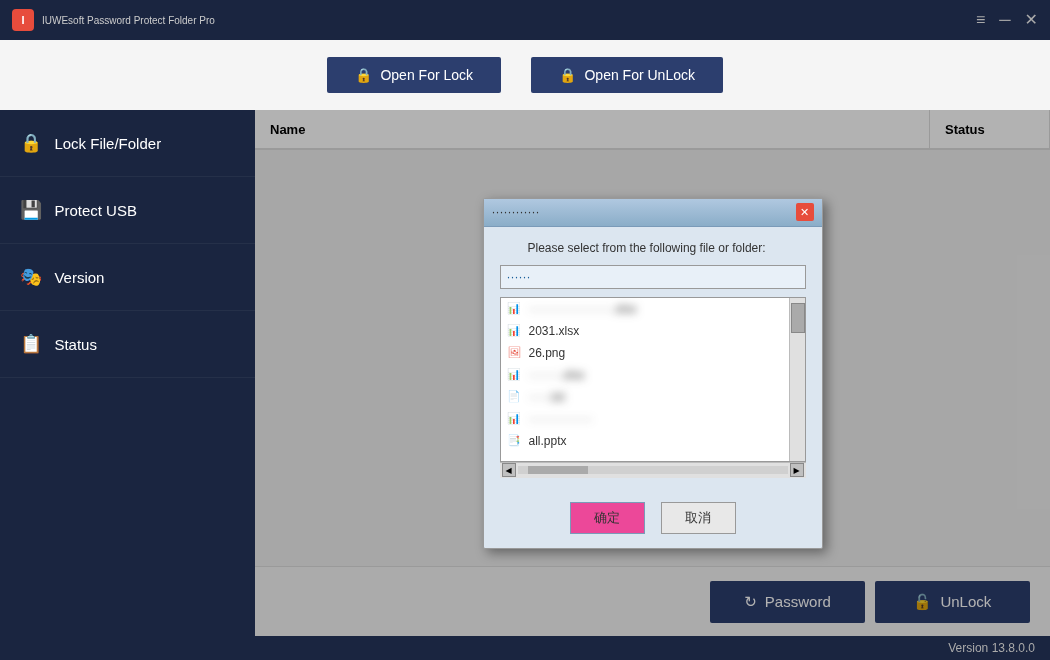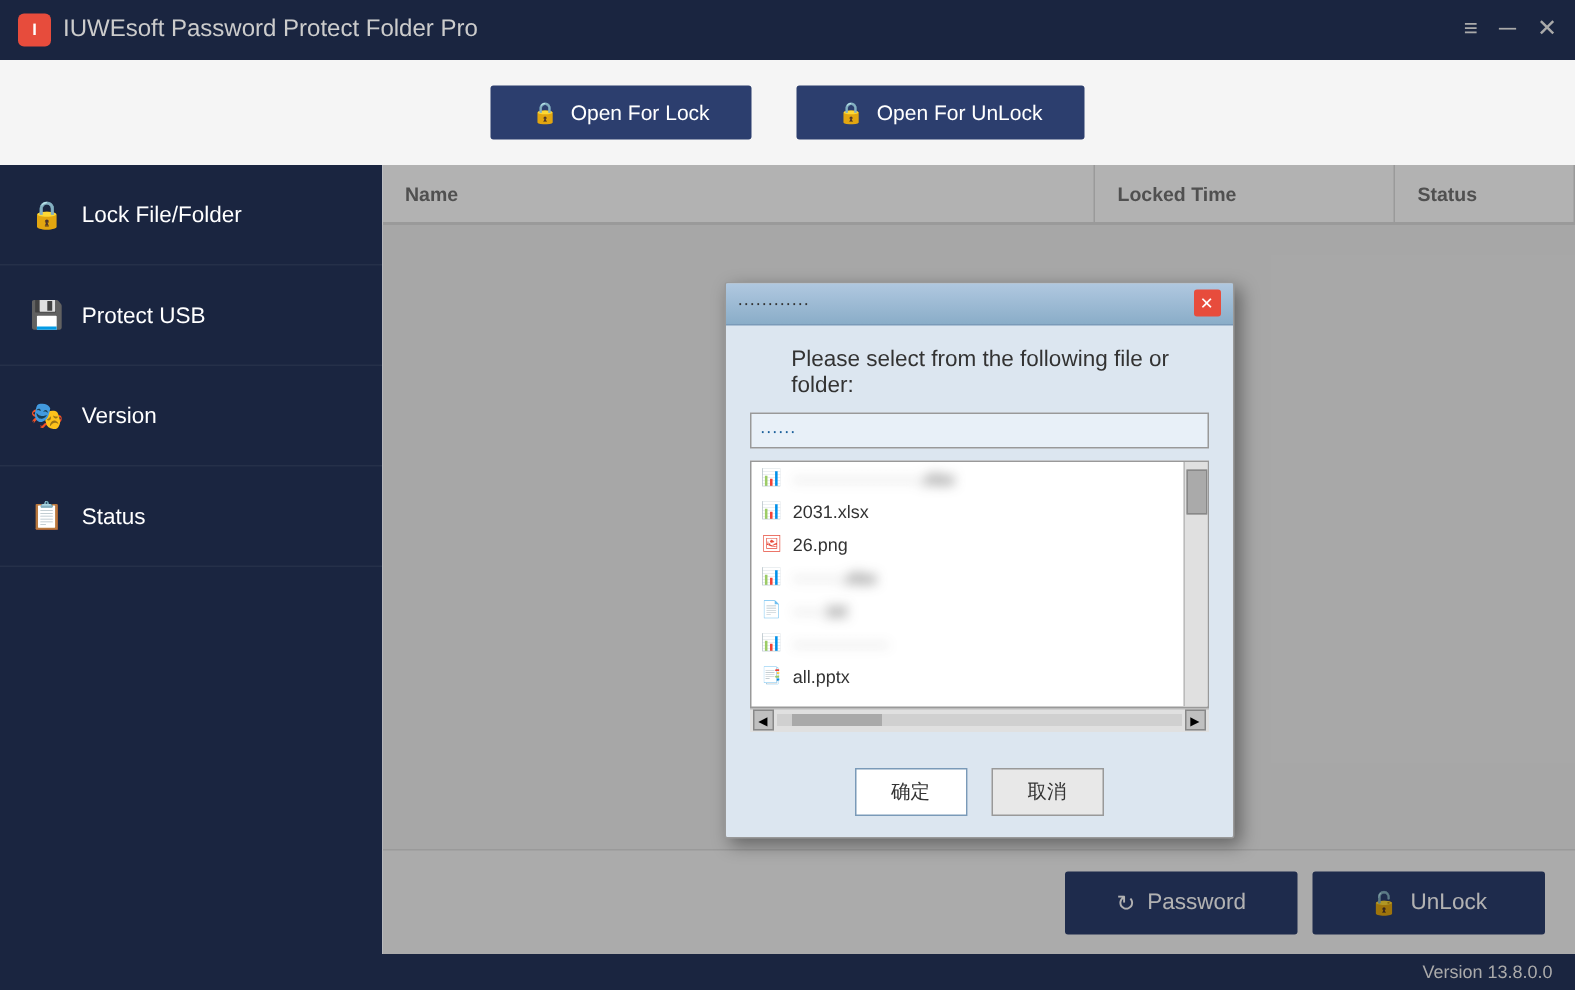--- a/index.html
+++ b/index.html
@@ -34,21 +34,21 @@
       border-radius: 4px;
       display: flex;
       align-items: center;
       justify-content: center;
       color: white;
       font-size: 11px;
       font-weight: bold;
     }
     .titlebar-title {
       color: #ccc;
-      font-size: 16px;
+      font-size: 10px;
     }
     .titlebar-controls {
       display: flex;
       gap: 14px;
       align-items: center;
     }
     .titlebar-btn {
       color: #aaa;
       font-size: 16px;
       cursor: pointer;
@@ -128,21 +128,21 @@
       display: flex;
       background: white;
       border-bottom: 2px solid #ddd;
       height: 40px;
     }
     .table-col {
       display: flex;
       align-items: center;
       padding: 0 15px;
       font-size: 13px;
-      color: #737373;
+      color: #000000;
       font-weight: 600;
       border-right: 1px solid #ddd;
     }
     .col-name { flex: 1; }
     .col-time { width: 200px; }
     .col-status { width: 120px; }
 
     
     .table-body {
       flex: 1;
@@ -229,21 +229,21 @@
       display: flex;
       align-items: center;
       justify-content: center;
       font-size: 11px;
       border-radius: 2px;
     }
     .dialog-body {
       padding: 14px 16px;
     }
     .dialog-prompt {
-      font-size: 15px;
+      font-size: 12px;
       color: #333;
       margin-bottom: 10px;
       padding-left: 28px;
     }
     .dialog-path-input {
       width: 100%;
       padding: 4px 6px;
       font-size: 12px;
       background: #e8f0f8;
       border: 1px solid #999;
@@ -346,21 +346,21 @@
     .dialog-btn {
       background: #e8e8e8;
       border: 1px solid #999;
       padding: 6px 22px;
       font-size: 13px;
       cursor: pointer;
       color: #333;
       min-width: 75px;
     }
     .dialog-btn.primary {
-      background: #ffffff;
+      background: #ec4899;
       border-color: #7a9ab8;
     }
   </style>
 </head>
 <body>
 
 <div class="titlebar">
   <div class="titlebar-left">
     <div class="app-logo">
       <span>I</span>
@@ -405,21 +405,20 @@
       <div class="sidebar-item">
         <span class="icon">📋</span>
         <span>Status</span>
       </div>
     </div>
 
     <div class="main-panel">
 
       <div class="table-header">
         <div class="table-col col-name">Name</div>
-        <div class="table-col col-time">Locked Time</div>
         <div class="table-col col-status">Status</div>
       </div>
 
       <div class="table-body"></div>
 
       <div class="modal-overlay">
         <div class="dialog">
 
           <div class="dialog-titlebar">
             <span class="dialog-title-text">············</span>

